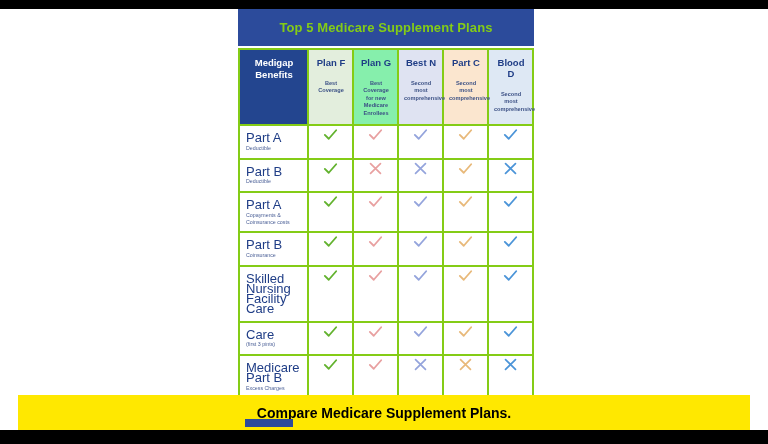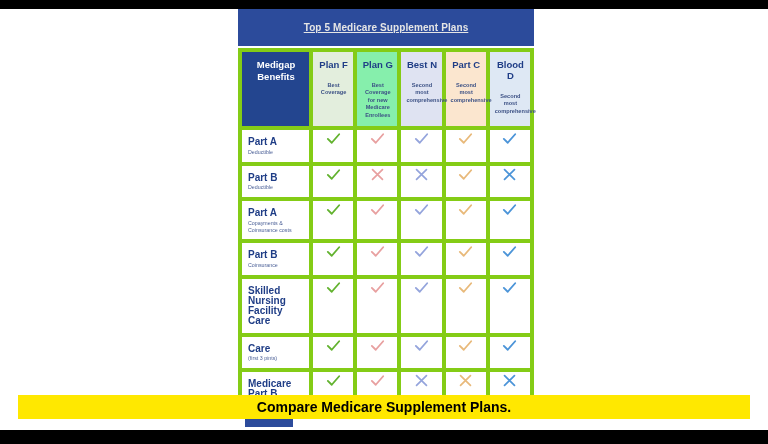--- a/index.html
+++ b/index.html
@@ -32,40 +32,39 @@
     left: 238px;
     top: 0px;
     width: 296px;
     height: 37px;
     background: #2c4b9b;
     display: flex;
     align-items: center;
     justify-content: center;
   }
   #title-banner .title-text {
-    color: #e5e5e5;
-    font-size: 10px;
+    color: #84cc16;
+    font-size: 13px;
     font-weight: bold;
     letter-spacing: 0.1px;
     white-space: nowrap;
-    text-decoration: underline;
   }
 
   
   #plan-table {
     position: absolute;
     left: 238px;
     top: 39px;
     width: 296px;
     border-collapse: collapse;
     table-layout: fixed;
     background: #ffffff;
   }
   #plan-table td, #plan-table th {
-    border: 4px solid #84cc16;
+    border: 2px solid #84cc16;
     padding: 0;
     vertical-align: top;
   }
 
   
   .hdr-benefits {
     background: #23458f;
     color: #ffffff;
     width: 56px;
     padding: 7px 5px 7px 6px !important;
@@ -104,22 +103,22 @@
   .col-d  { background: #dee8f4; }
 
   
   .benefit-cell {
     background: #ffffff;
     padding: 7px 5px 6px 6px !important;
     vertical-align: top;
   }
   .benefit-cell .b-name {
     display: block;
-    font-size: 10px;
-    font-weight: bold;
+    font-size: 13px;
+    font-weight: normal;
     color: #1f3d86;
     line-height: 10.2px;
   }
   .benefit-cell .b-sub {
     display: block;
     font-size: 5.3px;
     color: #4a5f96;
     line-height: 6.8px;
     margin-top: 1.5px;
   }
@@ -136,21 +135,21 @@
     height: 17px;
   }
   .mark svg { display: block; width: 17px; height: 17px; }
 
   
   #cta-banner {
     position: absolute;
     left: 18px;
     top: 386px;
     width: 732px;
-    height: 24px;
+    height: 35px;
     background: #ffe800;
     display: flex;
     align-items: center;
     justify-content: center;
     z-index: 5;
   }
   #cta-banner .cta-text {
     color: #000000;
     font-size: 14px;
     font-weight: bold;

